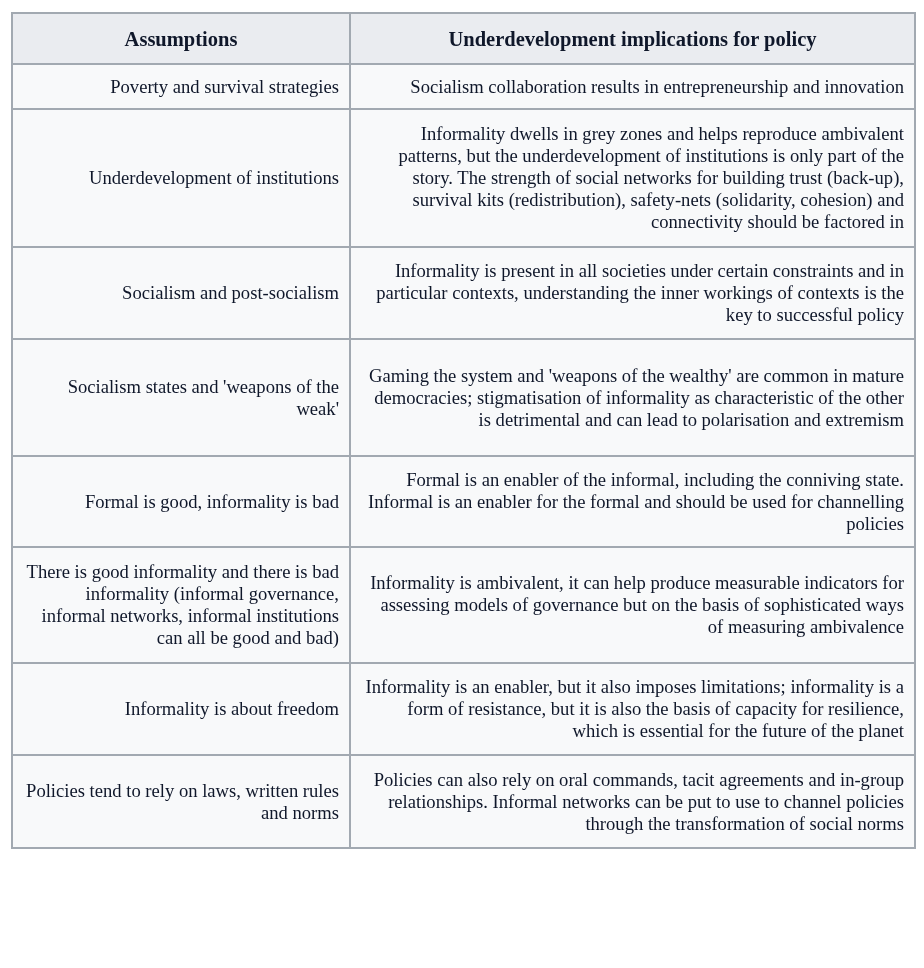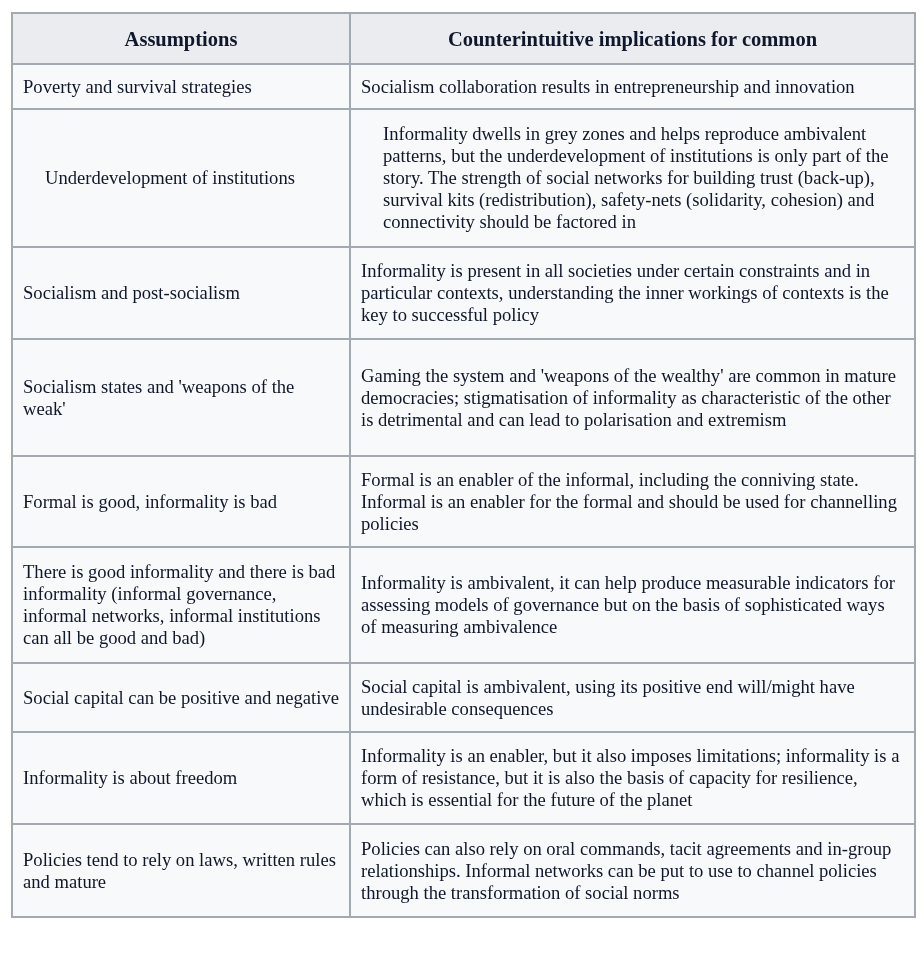--- a/index.html
+++ b/index.html
@@ -13,21 +13,21 @@
     color: #0f172a;
     font-family: "Liberation Serif", "DejaVu Serif", serif;
     font-size: 18.6px;
     line-height: 22px;
     table-layout: fixed;
   }
   table.wikitable th, table.wikitable td {
     border: 2px solid #a2a9b1;
     padding: 0 10px;
     vertical-align: middle;
-    text-align: left;
+    text-align: right;
   }
   table.wikitable th {
     background: #eaecf0;
     text-align: center;
     font-weight: bold;
     font-size: 20.5px;
     height: 49px;
   }
   col.c1 { width: 338px; }
   col.c2 { width: 565px; }
@@ -47,21 +47,21 @@
 <body>
 
 <table class="wikitable">
   <colgroup>
       <col class="c1">
       <col class="c2">
     </colgroup>
   <thead>
     <tr>
       <th>Assumptions</th>
-      <th>Counterintuitive implications for common</th>
+      <th>Underdevelopment implications for policy</th>
     </tr>
   </thead>
   <tbody>
     <tr class="r1">
       <td>Poverty and survival strategies</td>
       <td>Socialism collaboration results in entrepreneurship and innovation</td>
     </tr>
     <tr class="r2">
       <td>Underdevelopment of institutions</td>
       <td>Informality dwells in grey zones and helps reproduce ambivalent patterns, but the underdevelopment of institutions is only part of the story. The strength of social networks for building trust (back-up), survival kits (redistribution), safety-nets (solidarity, cohesion) and connectivity should be factored in</td>
@@ -75,26 +75,22 @@
       <td>Gaming the system and 'weapons of the wealthy' are common in mature democracies; stigmatisation of informality as characteristic of the other is detrimental and can lead to polarisation and extremism</td>
     </tr>
     <tr class="r5">
       <td>Formal is good, informality is bad</td>
       <td>Formal is an enabler of the informal, including the conniving state. Informal is an enabler for the formal and should be used for channelling policies</td>
     </tr>
     <tr class="r6">
       <td>There is good informality and there is bad informality (informal governance, informal networks, informal institutions can all be good and bad)</td>
       <td>Informality is ambivalent, it can help produce measurable indicators for assessing models of governance but on the basis of sophisticated ways of measuring ambivalence</td>
     </tr>
-    <tr class="r7">
-      <td>Social capital can be positive and negative</td>
-      <td>Social capital is ambivalent, using its positive end will/might have undesirable consequences</td>
-    </tr>
     <tr class="r8">
       <td>Informality is about freedom</td>
       <td>Informality is an enabler, but it also imposes limitations; informality is a form of resistance, but it is also the basis of capacity for resilience, which is essential for the future of the planet</td>
     </tr>
     <tr class="r9">
-      <td>Policies tend to rely on laws, written rules and mature</td>
+      <td>Policies tend to rely on laws, written rules and norms</td>
       <td>Policies can also rely on oral commands, tacit agreements and in-group relationships. Informal networks can be put to use to channel policies through the transformation of social norms</td>
     </tr>
   </tbody>
 </table>
 
 </body></html>

